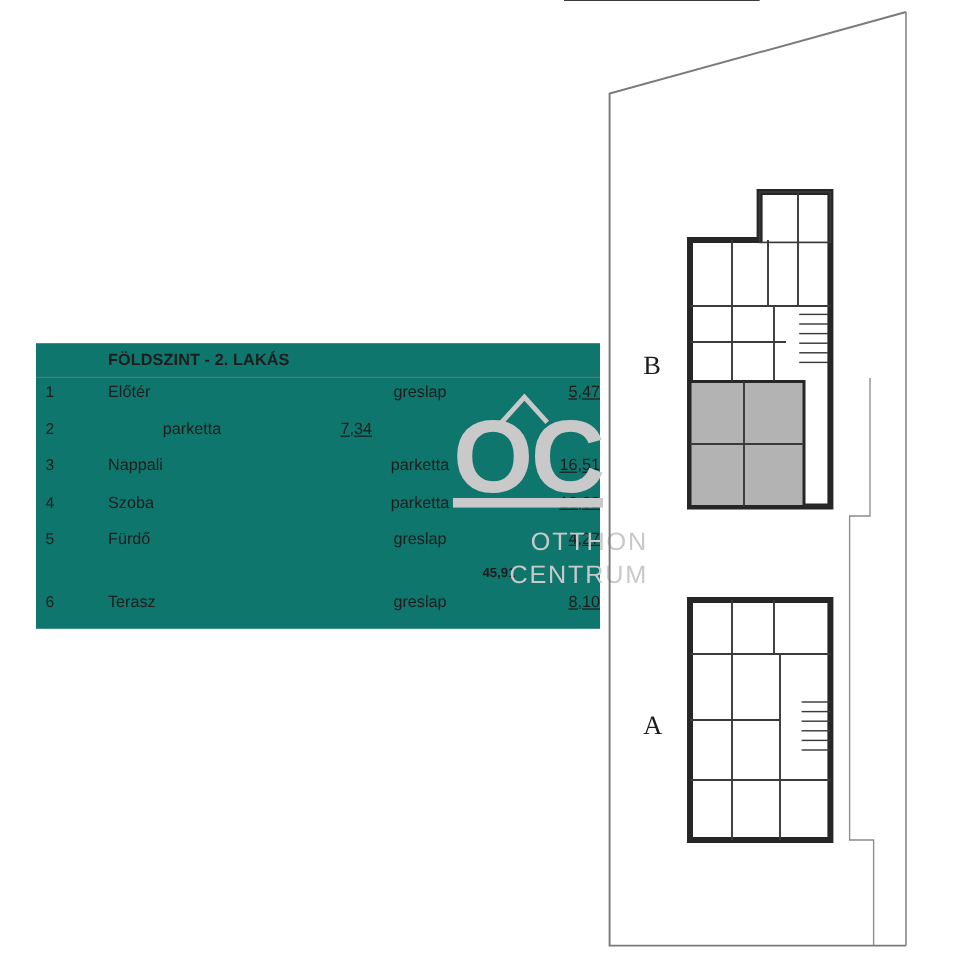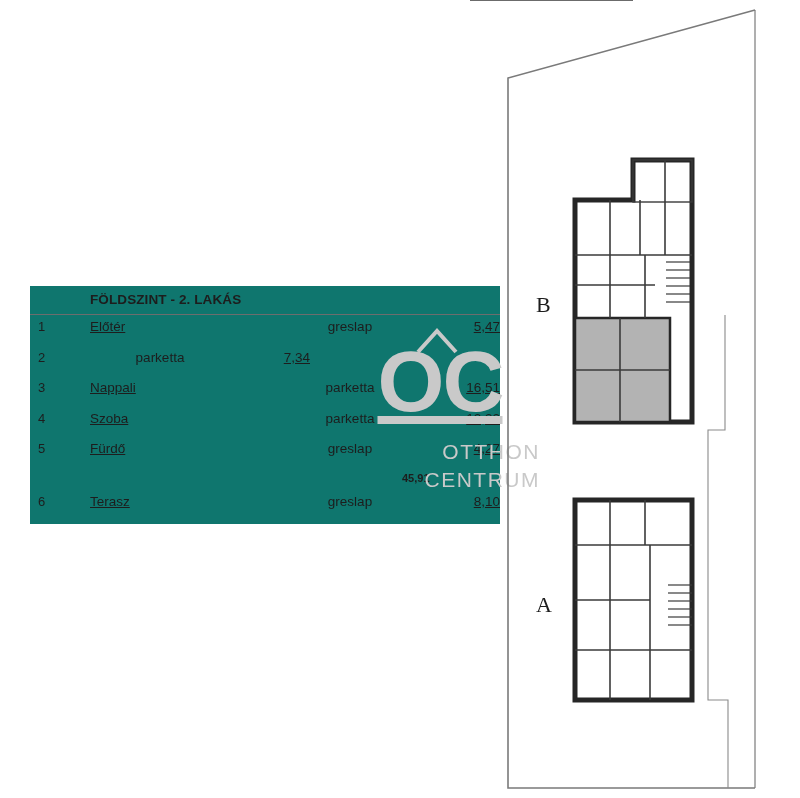--- a/index.html
+++ b/index.html
@@ -51,21 +51,20 @@
   }
   .c-num {
     width: 60px;
     padding-left: 8px;
     box-sizing: border-box;
     font-size: 13px;
   }
   .c-name {
     width: 190px;
     box-sizing: border-box;
-    text-decoration: underline;
   }
   .c-mat {
     width: 140px;
     box-sizing: border-box;
     text-align: center;
   }
   .c-area {
     width: 80px;
     box-sizing: border-box;
     text-align: right;

